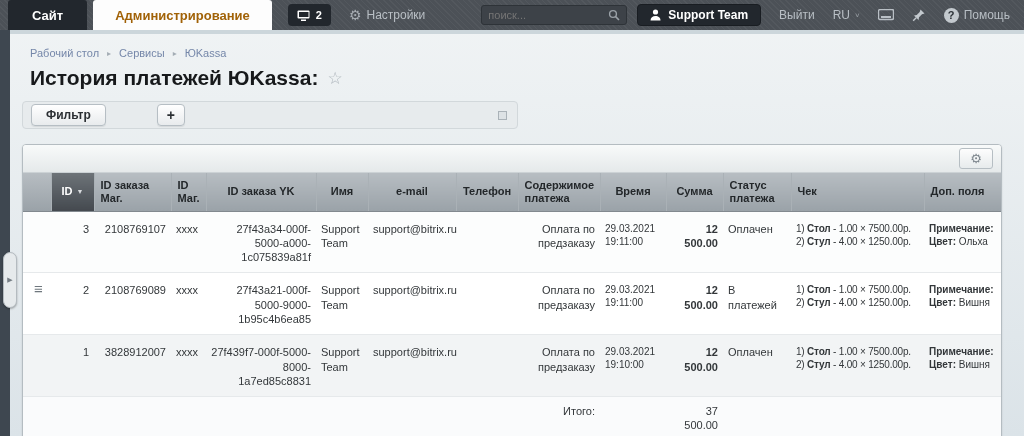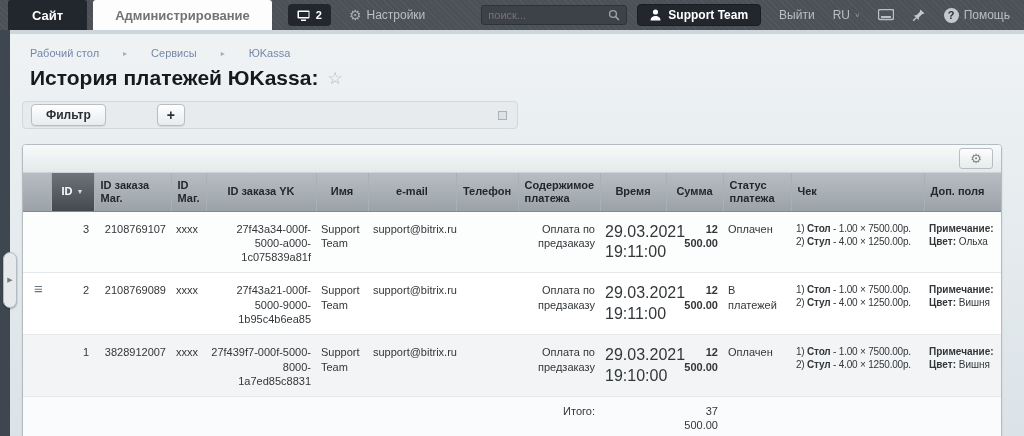--- a/index.html
+++ b/index.html
@@ -6,21 +6,21 @@
   html,body { width:1024px; height:436px; overflow:hidden; }
   body { font-family:"Liberation Sans","DejaVu Sans",sans-serif; background:linear-gradient(#f1f4f5,#dbe3e8); position:relative; }
 
   
   .topbar { height:30px; background:#4c5157;
     background-image:repeating-linear-gradient(45deg, rgba(255,255,255,.04) 0 1px, transparent 1px 4px);
     display:flex; align-items:center; position:relative; z-index:5; }
   .tab { height:30px; display:flex; align-items:center; padding:0 24px; font-size:13px; font-weight:bold;
     border-radius:3px 3px 0 0; cursor:pointer; }
   .tab-dark { background:#22272d; color:#fff; margin-left:8px; }
-  .tab-active { background:#fdfdfd; color:#737373; margin-left:6px; padding:0 22px; }
+  .tab-active { background:#fdfdfd; color:#a16207; margin-left:6px; padding:0 22px; }
   .badge { background:#22272d; border-radius:4px; height:22px; display:flex; align-items:center; gap:6px;
     padding:0 9px; margin-left:16px; color:#fff; font-size:11px; font-weight:bold; cursor:pointer; }
   .tb-item { color:#b9bfc5; font-size:12px; margin-left:18px; display:flex; align-items:center; gap:5px; cursor:pointer; }
   .tb-gear { font-size:14px; color:#a7adb3; }
   .search { margin-left:auto; width:146px; height:20px; background:#3d4248; border:1px solid #2e3338; border-radius:3px;
     display:flex; align-items:center; padding:0 6px; }
   .search input { flex:1; background:transparent; border:0; outline:0; color:#a7adb2; font-size:11px; font-family:inherit; width:100px;}
   .userbtn { background:#22272d; border:1px solid #191d22; border-radius:4px; height:22px; display:flex; align-items:center;
     gap:7px; padding:0 12px; margin-left:10px; color:#fff; font-size:12px; font-weight:bold; cursor:pointer; }
   .lang-caret { font-size:8px; color:#9aa0a6; }
@@ -32,21 +32,21 @@
 
   
   .rail { position:absolute; left:0; top:30px; bottom:0; width:10px; background:#3e4750; z-index:4; }
   .rail-handle { position:absolute; left:3px; top:222px; width:14px; height:56px; background:#e6eaec;
     border:1px solid #b4bbc0; border-radius:8px; display:flex; align-items:center; justify-content:center;
     box-shadow:0 1px 2px rgba(0,0,0,.3); cursor:pointer; }
   .rail-handle span { font-size:7px; color:#767e85; }
 
   
   .main { padding:0 22px; position:relative; z-index:1; }
-  .breadcrumb { padding:13px 8px 0; font-size:11px; color:#98a2ab; display:flex; align-items:center; gap:24px; }
+  .breadcrumb { padding:13px 8px 0; font-size:11px; color:#98a2ab; display:flex; align-items:center; gap:8px; }
   .breadcrumb a { color:#7587a9; text-decoration:none; cursor:pointer; }
   .crumb-sep { font-size:8px; color:#a4adb5; }
   .page-title { padding:7px 8px 0; font-size:21px; font-weight:bold; color:#17191b; display:flex; align-items:center; gap:9px; }
   .fav-star { font-size:17px; color:#aeb6bc; font-weight:normal; cursor:pointer; }
 
   
   .filter-panel { margin-top:11px; width:496px; height:28px; background:#e7ebed; border:1px solid #d2d8db; border-radius:4px;
     display:flex; align-items:center; padding:0 8px; position:relative;gap:44px; }
   .btn { background:linear-gradient(#ffffff,#e8ebed); border:1px solid #b6bec4; border-radius:4px; font-size:12px; font-weight:bold;
     color:#2b2f33; height:22px; padding:0 14px; display:flex; align-items:center; justify-content:center; cursor:pointer;
@@ -75,21 +75,21 @@
   th.ha-c { text-align:center; }
   .sort-arrow { font-size:7px; color:#d9dcdf; margin-left:4px; vertical-align:1px; }
 
   td { font-size:11px; color:#33373a; padding:10px 5px 8px; vertical-align:top; border-bottom:1px solid #e6e9eb; line-height:1.3; }
   tr.r1 td { background:#fcfdfd; }
   tr.r2 td { background:#ffffff; }
   tr.r3 td { background:#f2f4f5; }
   tr.totals td { background:#fafbfc; border-bottom:1px solid #767d83; padding:7px 5px; }
   td.a-r { text-align:right; }
   td.c-sum-cell { font-weight:bold; text-align:right; }
-  td.c-time-cell { font-size:16px; }
+  td.c-time-cell { font-size:10px; }
   td.c-email-cell { white-space:nowrap; }
   td.c-check-cell { font-size:10px; letter-spacing:-0.2px; }
   td.c-extra-cell { font-size:10px; }
   td .nb { font-weight:bold; }
   .rowmenu { color:#6f777e; font-size:15px; line-height:10px; cursor:pointer; padding-left:6px; display:inline-block; }
 
   svg { display:block; }
 </style>
 </head>
 <body>

